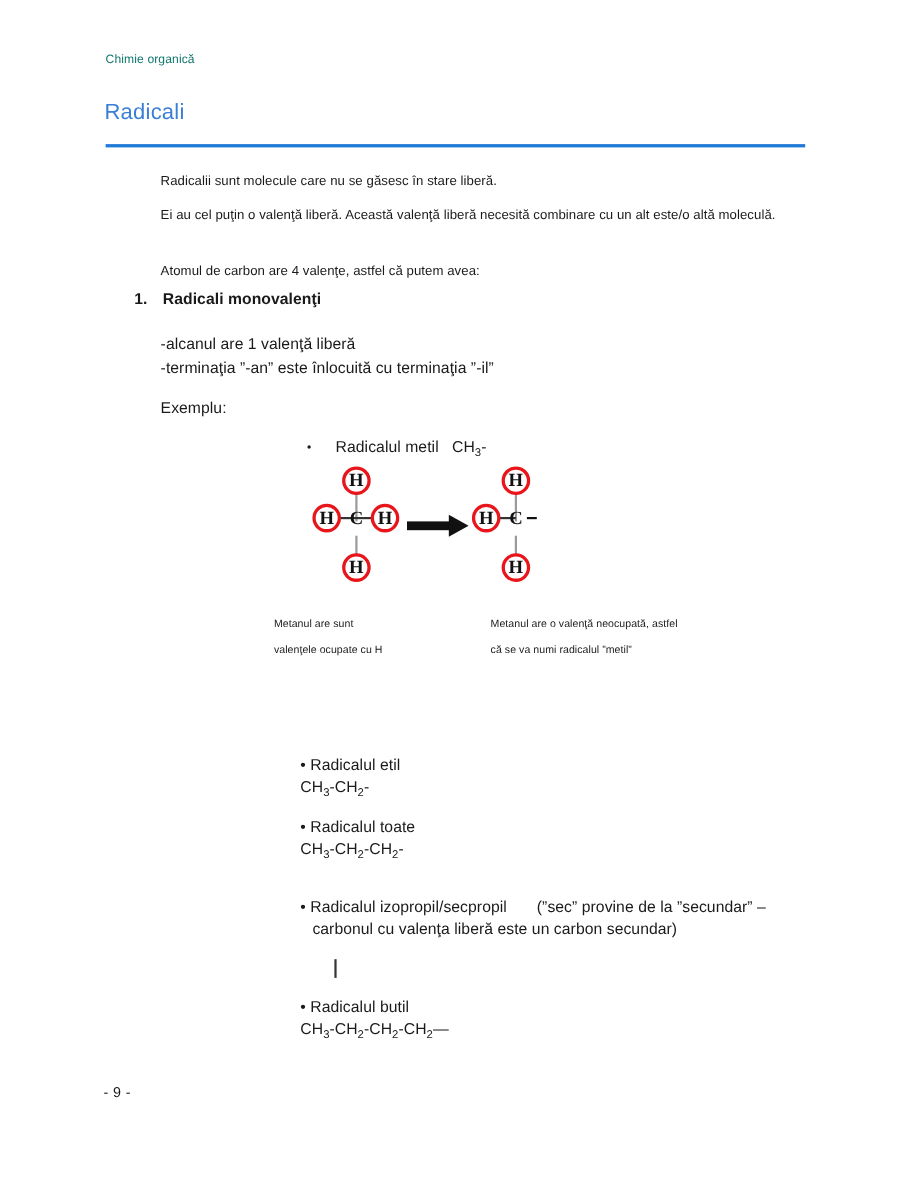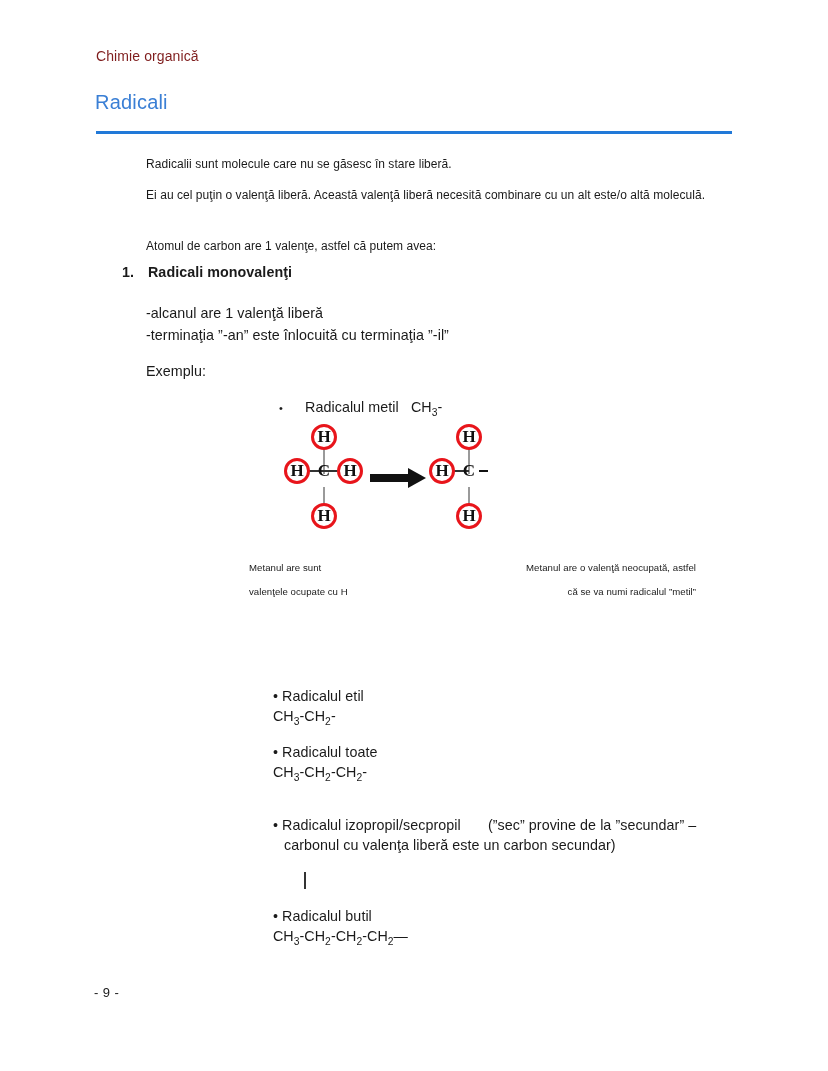--- a/index.html
+++ b/index.html
@@ -20,22 +20,22 @@
     position: absolute;
     inset: 0;
     padding: 0;
   }
 
   
   .doc-header {
     position: absolute;
     left: 96px;
     top: 48px;
-    font-size: 14px;
-    color: #7f1d1d;
+    font-size: 11px;
+    color: #0f766e;
     letter-spacing: 0.1px;
   }
 
   .section-heading {
     position: absolute;
     left: 95px;
     top: 91px;
     font-size: 20px;
     color: #3a7fd5;
     letter-spacing: 0.2px;
@@ -188,21 +188,21 @@
 
   
   .caption {
     position: absolute;
     font-size: 9.6px;
     line-height: 24px;
     color: #1a1a1a;
     letter-spacing: 0.05px;
   }
   .cap-left  { left: 249px; top: 556px; width: 180px; }
-  .cap-right { left: 466px; top: 556px; width: 230px; text-align: right; }
+  .cap-right { left: 446px; top: 556px; width: 230px; }
 
   
   .rad-group {
     position: absolute;
     font-size: 14.3px;
     line-height: 19.5px;
     letter-spacing: 0.05px;
     color: #1a1a1a;
   }
   .rad-group .name { white-space: nowrap; }
@@ -248,21 +248,21 @@
 
 <div class="page">
 
   <div class="doc-header">Chimie organică</div>
 
   <div class="section-heading">Radicali</div>
   <div class="heading-rule"></div>
 
   <div class="para p1">Radicalii sunt molecule care nu se găsesc în stare liberă.</div>
   <div class="para p2">Ei au cel puţin o valenţă liberă. Această valenţă liberă necesită combinare cu un alt este/o altă moleculă.</div>
-  <div class="para p3">Atomul de carbon are 1 valenţe, astfel că putem avea:</div>
+  <div class="para p3">Atomul de carbon are 4 valenţe, astfel că putem avea:</div>
 
   <div class="numbered-item">
     <span class="num">1.</span><span>Radicali monovalenţi</span>
   </div>
 
   <div class="dash-lines">
     <div>-alcanul are 1 valenţă liberă</div>
     <div>-terminaţia ”-an” este înlocuită cu terminaţia ”-il”</div>
   </div>
 

